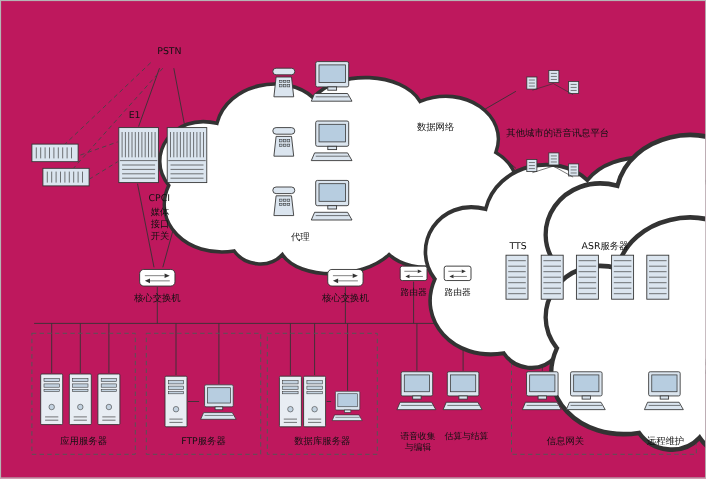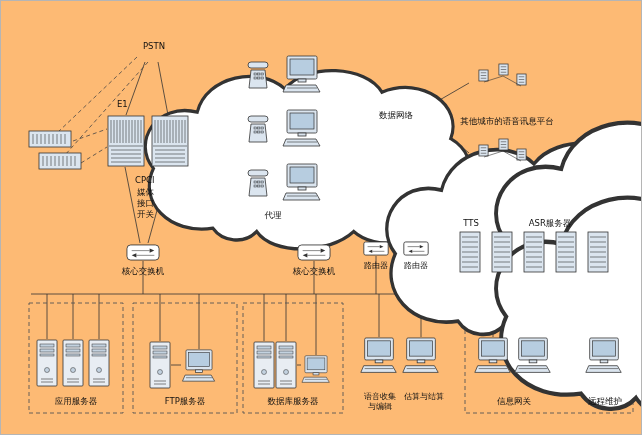--- a/index.html
+++ b/index.html
@@ -1,19 +1,19 @@
 <!DOCTYPE html>
 <html><head>
 <meta charset="utf-8">
 <style>
   html,body{margin:0;padding:0;background:#f3f3f3;}
   .frame{
     position:relative;
     width:642px;height:435px;
-    background:#fdba74;
+    background:#be185d;
     border:1px solid #b5b5b5;
     box-sizing:border-box;
     font-family:"DejaVu Sans", sans-serif;
     overflow:hidden;
   }
   svg{display:block;}
   text{font-family:"DejaVu Sans", sans-serif; fill:#111;}
   .lbl{font-size:8.5px;}
   .lbl-s{font-size:8px;}
   .ln{stroke:#333;stroke-width:0.8;fill:none;}

